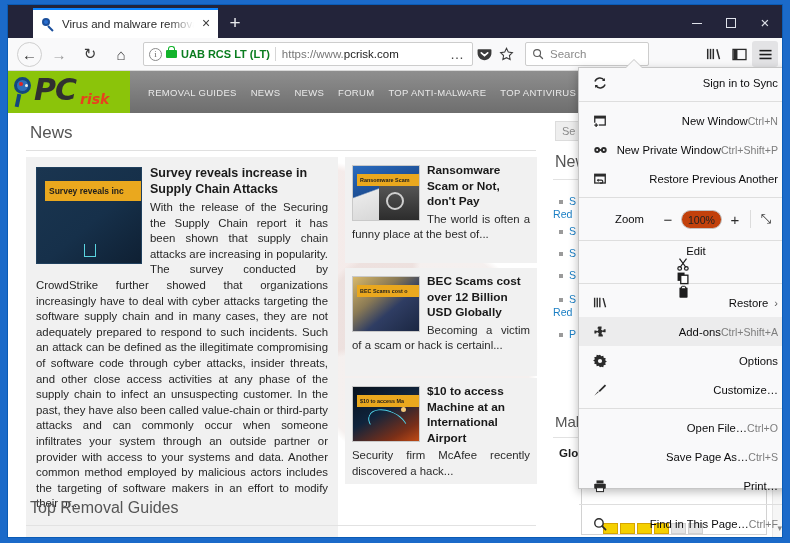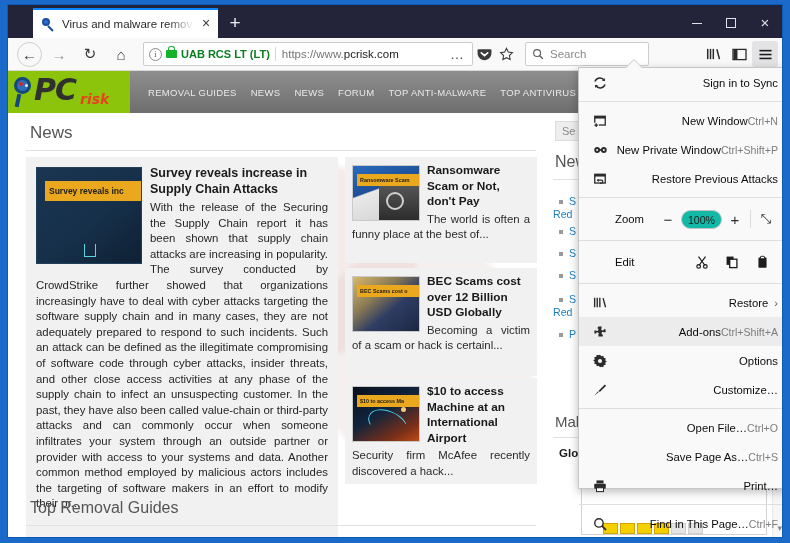--- a/index.html
+++ b/index.html
@@ -425,31 +425,32 @@
     display: flex; align-items: center; height: 34px;
     padding: 0 8px 0 10px;
   }
   #zoomrow .lbl { flex: 1 1 auto; padding-left: 26px; }
   #zoomrow .zbtn {
     width: 26px; text-align: center; font-size: 15px; color: #2b2b2b;
   }
   #zoom-val {
     min-width: 40px; height: 19px; line-height: 18px;
     border: 1px solid #c4c4c4; border-radius: 10px;
-    background: #14b8a6; text-align: right;
+    background: #c2410c; text-align: right;
     font-size: 10.6px; color: #222;
     padding: 0 6px;
   }
   #zoomrow .divider { width:1px; height:18px; background:#dcdcdc; margin:0 2px; }
   #zoomrow .expand { width: 26px; text-align: center; font-size: 13px; color: #2b2b2b; }
 
   
   #editrow {
     display: flex; align-items: center; height: 34px;
     padding: 0 10px 0 10px;
+    flex-direction: column;
   }
   #editrow .lbl { flex: 1 1 auto; padding-left: 26px; }
   #editrow .ebtn { width: 30px; text-align: center; font-size: 14px; color: #1d1d1d; }
 
   .icon-svg { display: block; margin: 0 auto; }
 </style>
 </head>
 <body>
 
 <div id="window">
@@ -680,21 +681,21 @@
 
     <div class="mi">
       <span class="ico">
         <svg class="icon-svg" width="14" height="14" viewBox="0 0 16 16">
             <rect x="2" y="2.6" width="12" height="10" fill="none" stroke="#2b2b2b" stroke-width="1.5"></rect>
             <rect x="2" y="2.6" width="12" height="2.6" fill="#2b2b2b"></rect>
             <path d="M5 9.4h4.6a1.6 1.6 0 0 1 0 3.2H8" fill="none" stroke="#2b2b2b" stroke-width="1.4"></path>
             <path d="M6.4 7.7 4.3 9.5l2.1 1.8z" fill="#2b2b2b"></path>
           </svg>
       </span>
-      <span class="lbl">Restore Previous Attacks</span>
+      <span class="lbl">Restore Previous Another</span>
       <span class="sc"></span>
     </div>
 
     <div class="msep"></div>
 
     <div id="zoomrow">
       <span class="lbl">Zoom</span>
       <span class="zbtn">−</span>
       <span id="zoom-val">100%</span>
       <span class="zbtn">+</span>

